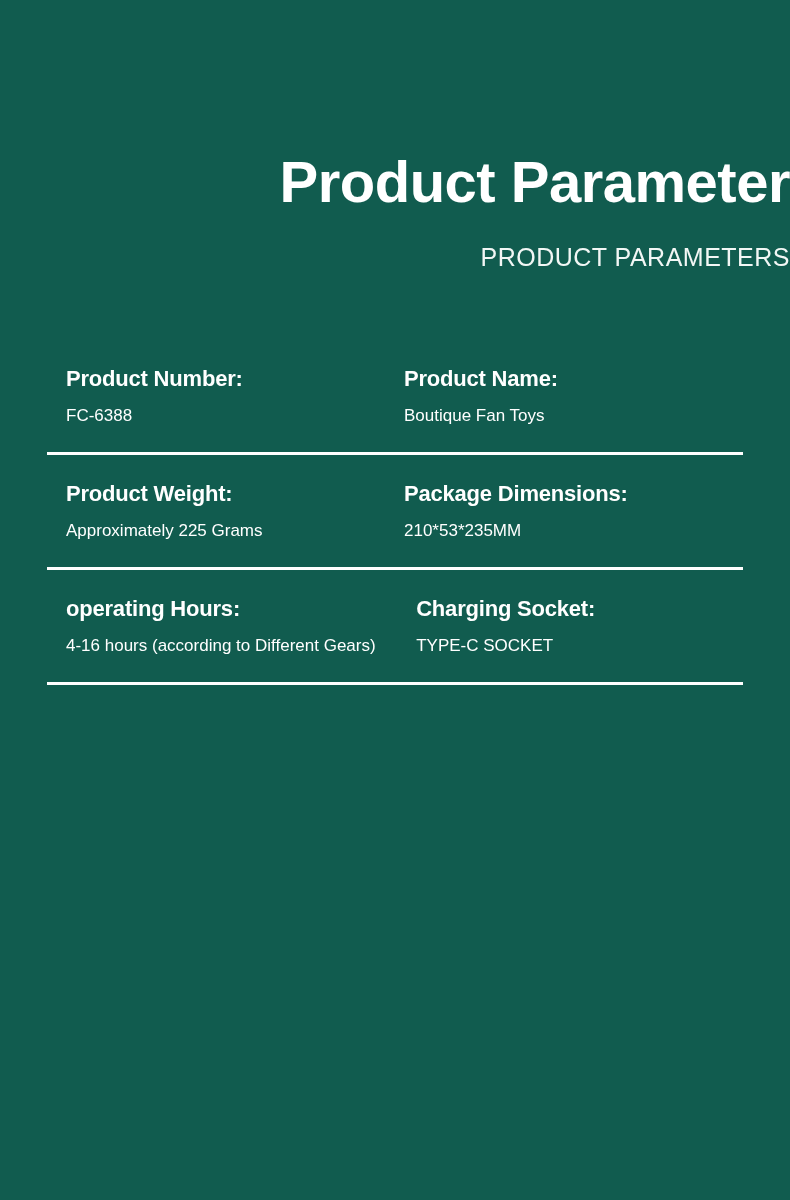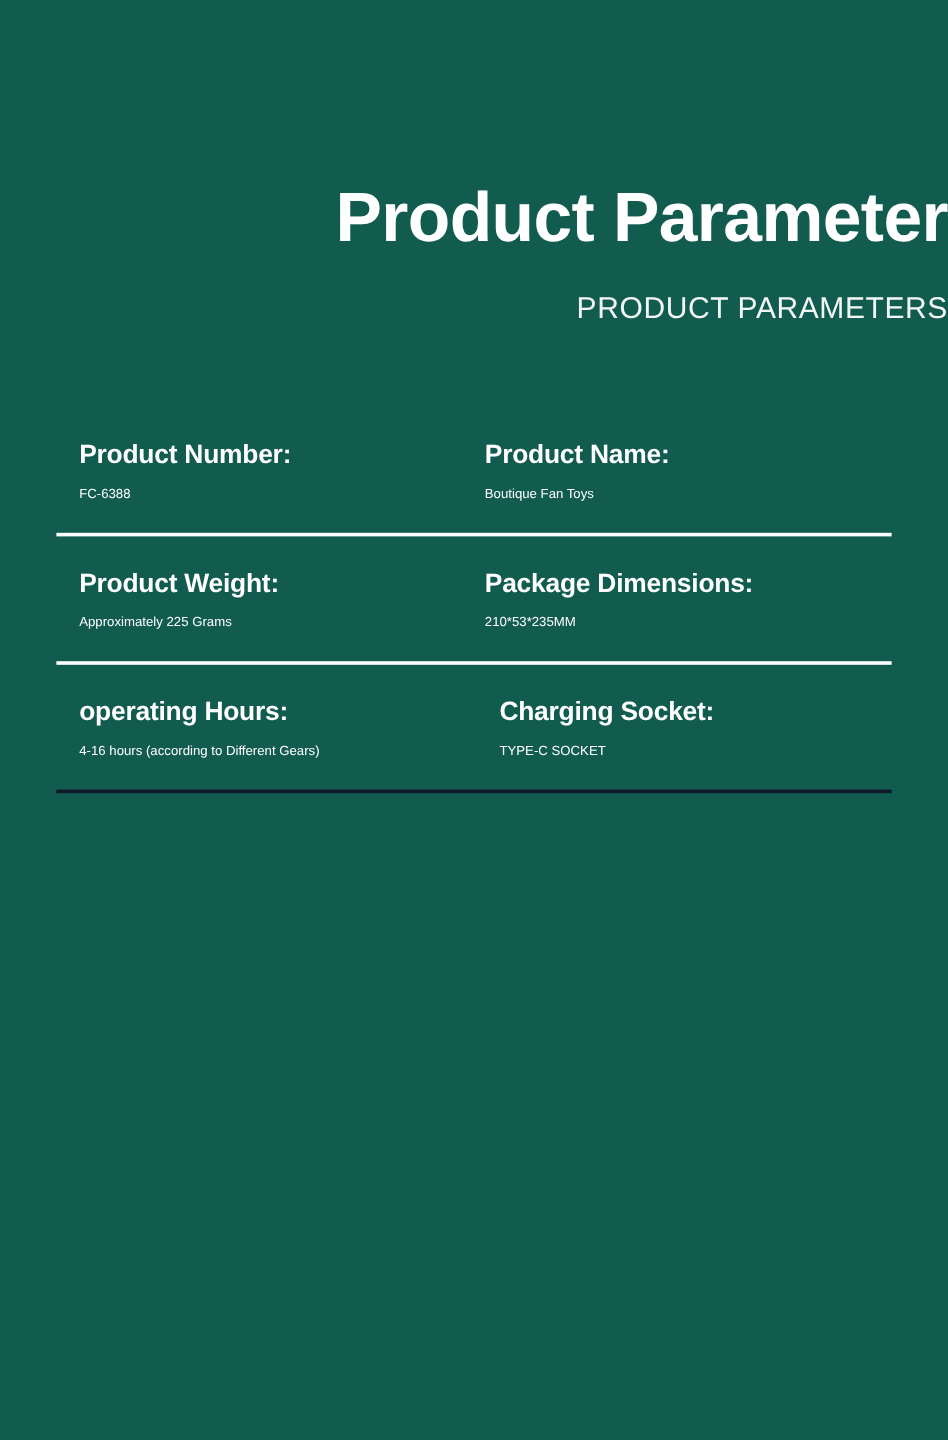--- a/index.html
+++ b/index.html
@@ -43,21 +43,21 @@
     margin: 68px 47px 0 47px;
     width: 696px;
   }
   .spec-row {
     display: flex;
     flex-direction: row;
     border-bottom: 3px solid #ffffff;
     padding-bottom: 26px;
   }
   .spec-row:last-child {
-    border-bottom: 3px solid #0f172a;
+    border-bottom: 3px solid #ffffff;
     gap: 24px;
   }
   .spec-cell {
     width: 50%;
     box-sizing: border-box;
     padding-top: 26px;
   }
   .spec-cell.left {
     padding-left: 19px;
   }
@@ -67,21 +67,21 @@
   .spec-label {
     color: #ffffff;
     font-size: 22px;
     font-weight: bold;
     letter-spacing: -0.2px;
     margin: 0 0 14px 0;
     white-space: nowrap;
   }
   .spec-value {
     color: #ffffff;
-    font-size: 11px;
+    font-size: 17px;
     font-weight: normal;
     margin: 0;
     white-space: nowrap;
   }
 </style>
 </head>
 <body>
 
 <div class="page">
 

